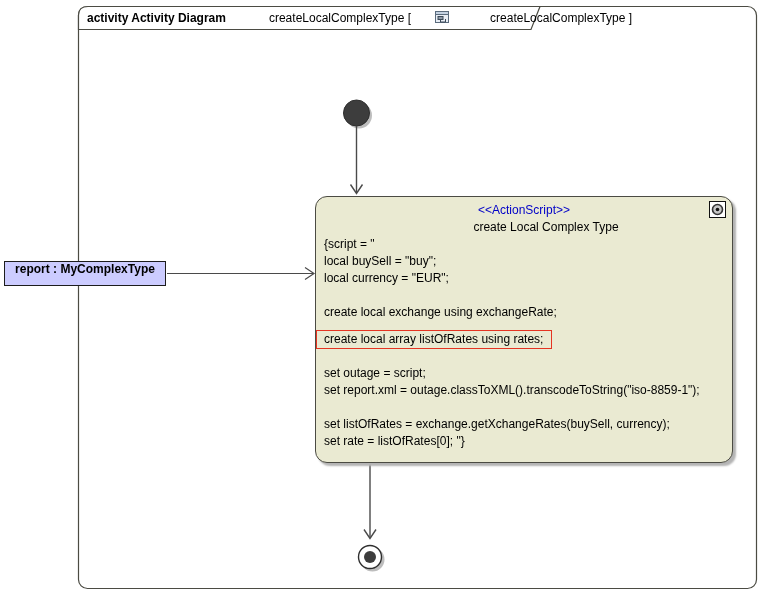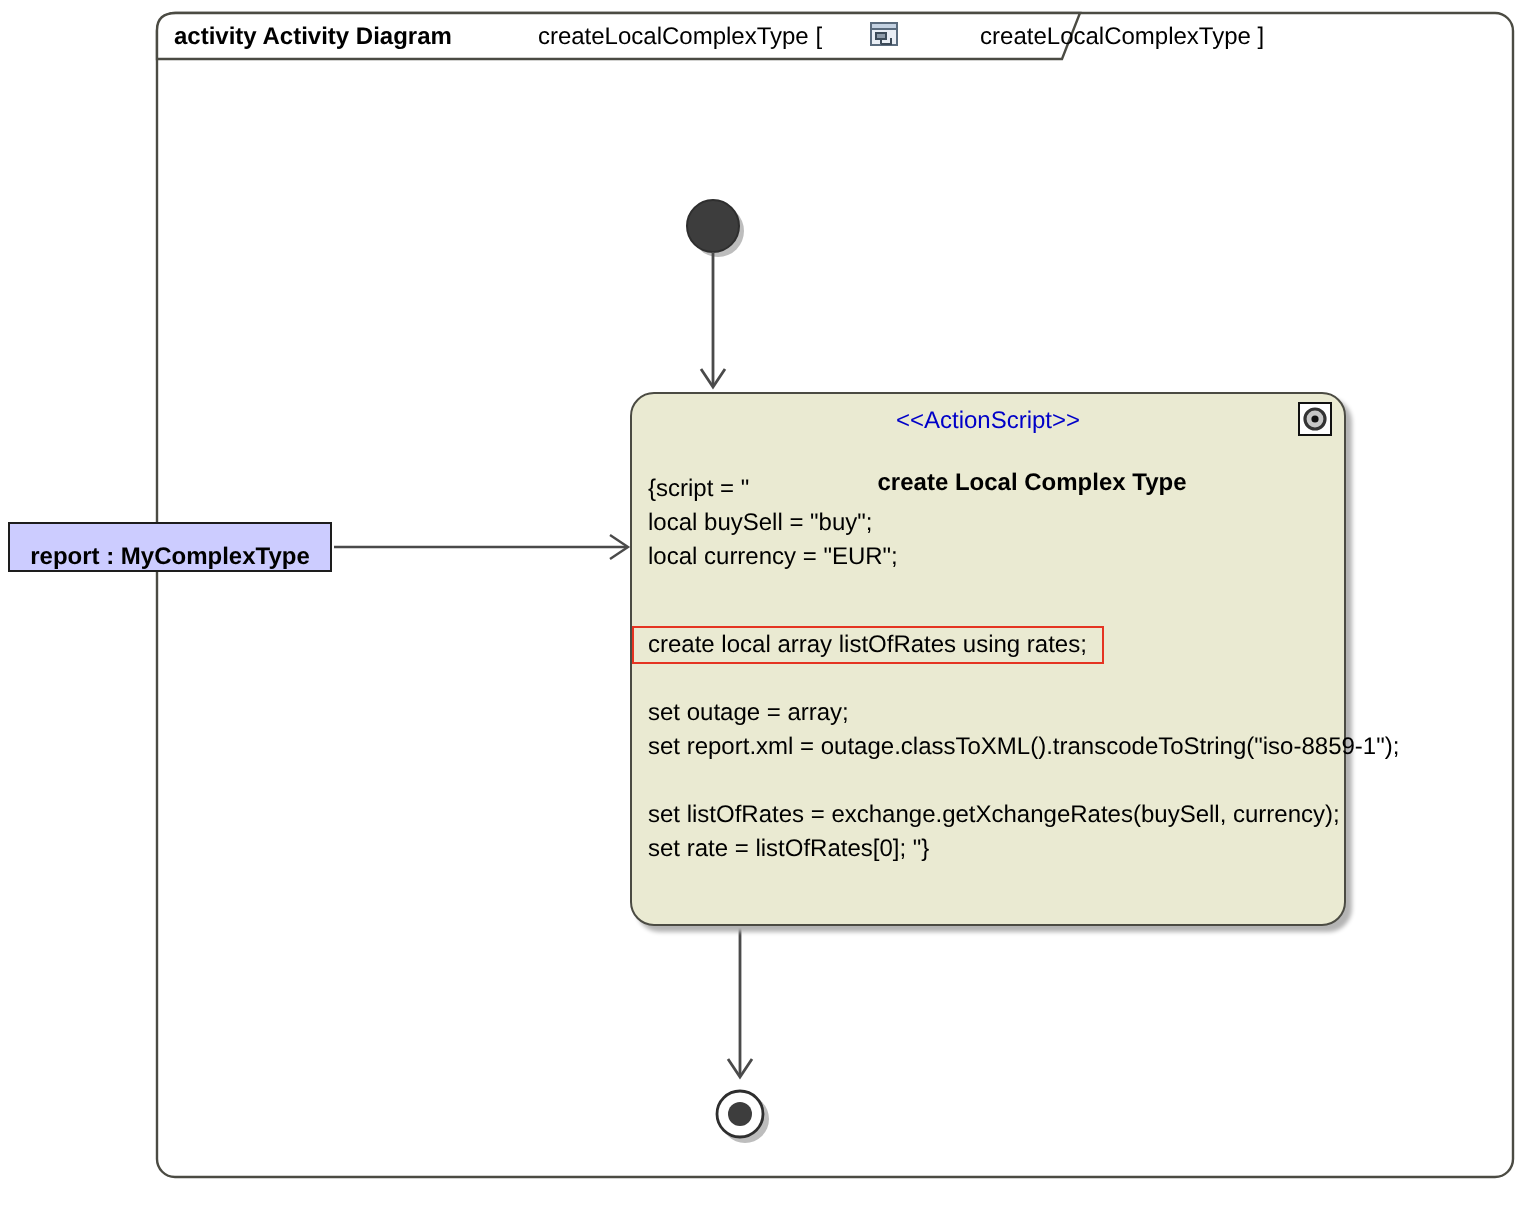--- a/index.html
+++ b/index.html
@@ -11,29 +11,29 @@
   .frame-tab-text{
     position:absolute;left:87px;top:7px;height:21px;display:flex;align-items:center;
     white-space:pre;z-index:3;
   }
   .frame-tab-text .bold{font-weight:bold;margin-right:6px;}
   .frame-tab-text .seg{margin-right:4px;margin-left:37px;}
   .tab-icon{display:inline-block;margin-right:4px;position:relative;top:1px;}
   .object-label{
     position:absolute;left:4px;top:261px;width:162px;height:25px;box-sizing:border-box;
     background:var(--label_fill,#ccccff);border:1px solid #1d1d1d;z-index:4;
-    display:flex;align-items:flex-end;justify-content:center;font-weight:bold;
+    display:flex;align-items:flex-start;justify-content:center;font-weight:bold;
   }
   .action-node{
-    position:absolute;left:315px;top:196px;width:358px;height:267px;box-sizing:border-box;
+    position:absolute;left:315px;top:196px;width:418px;height:267px;box-sizing:border-box;
     background:var(--node_fill,#eaead2);border:1px solid var(--node_border,#4b4b43);
     border-radius:12px;box-shadow:3px 3px 2px #b4b4b4;z-index:2;
   }
   .stereotype{margin-top:6px;text-align:center;color:var(--stereotype_color,#0000c8);}
-  .node-name{margin-top:17px;text-align:center;font-weight:bold;padding-left:44px;}
+  .node-name{margin-top:3px;text-align:center;font-weight:normal;padding-left:44px;}
   .gear-icon{position:absolute;top:4px;right:6px;width:17px;height:17px;}
   .script{position:absolute;left:8px;top:39px;right:6px;}
   .script .line{height:17px;line-height:17px;white-space:pre;}
   .script .line.hl{
     width:234px;box-sizing:border-box;margin-left:-7px;padding-left:7px;
     outline:1px solid var(--highlight_border,#e53422);
     margin-top:10px;
   }
 </style>
 </head>
@@ -99,23 +99,24 @@
         <circle cx="8.5" cy="8.5" r="5" fill="#c6c6c6" stroke="#333333" stroke-width="1.6"></circle>
         <circle cx="8.5" cy="8.5" r="1.8" fill="#111111"></circle>
       </svg>
     </span>
 
     <div class="script">
       <div class="line">{script = "</div>
       <div class="line">local buySell = "buy";</div>
       <div class="line">local currency = "EUR";</div>
       <div class="line"></div>
+      <div class="line">create local exchange using exchangeRate;</div>
       <div class="line hl">create local array listOfRates using rates;</div>
       <div class="line"></div>
-      <div class="line">set outage = array;</div>
+      <div class="line">set outage = script;</div>
       <div class="line">set report.xml = outage.classToXML().transcodeToString("iso-8859-1");</div>
       <div class="line"></div>
       <div class="line">set listOfRates = exchange.getXchangeRates(buySell, currency);</div>
       <div class="line">set rate = listOfRates[0]; "}</div>
     </div>
   </div>
 
 </div>
 
 </body></html>

